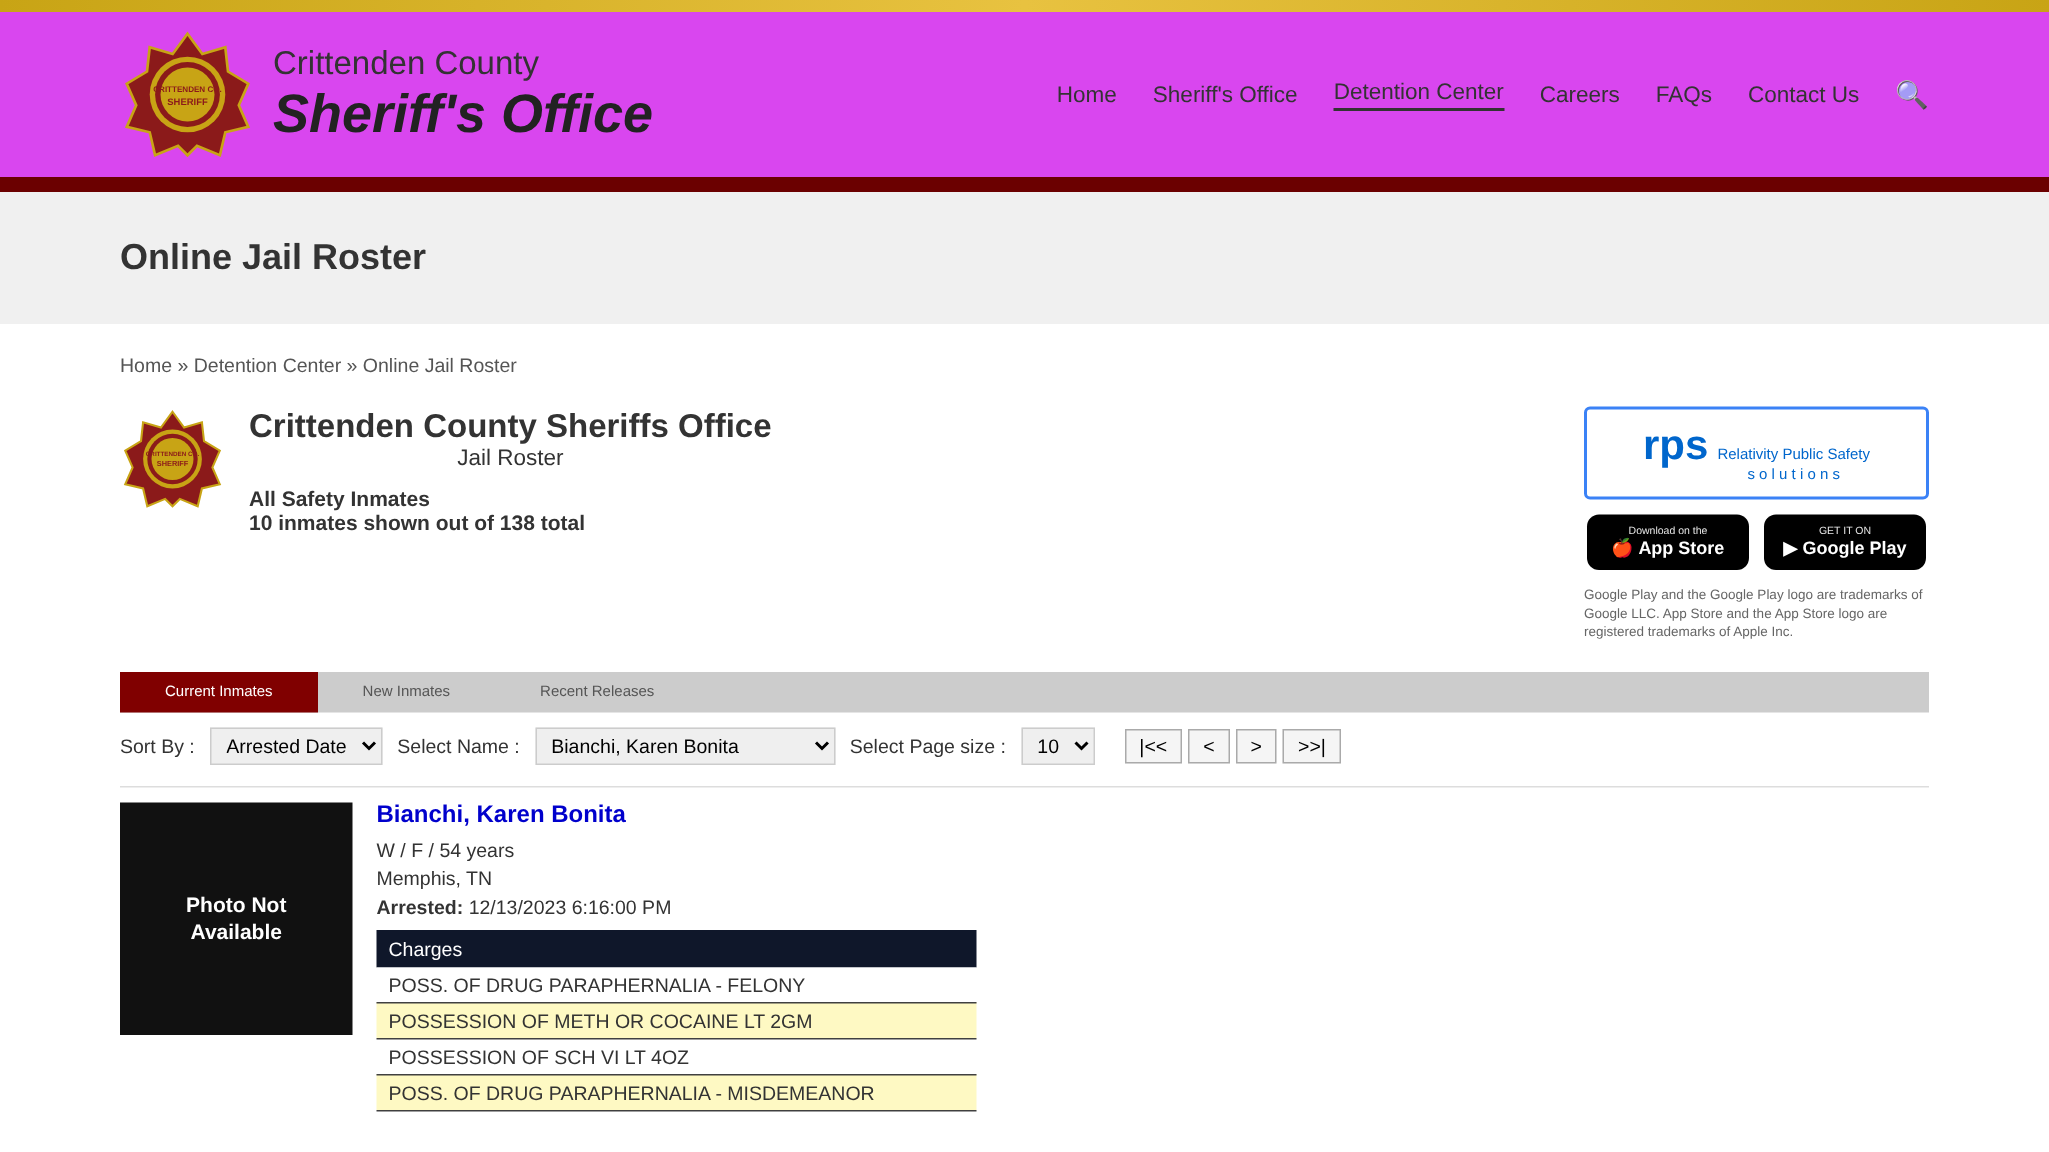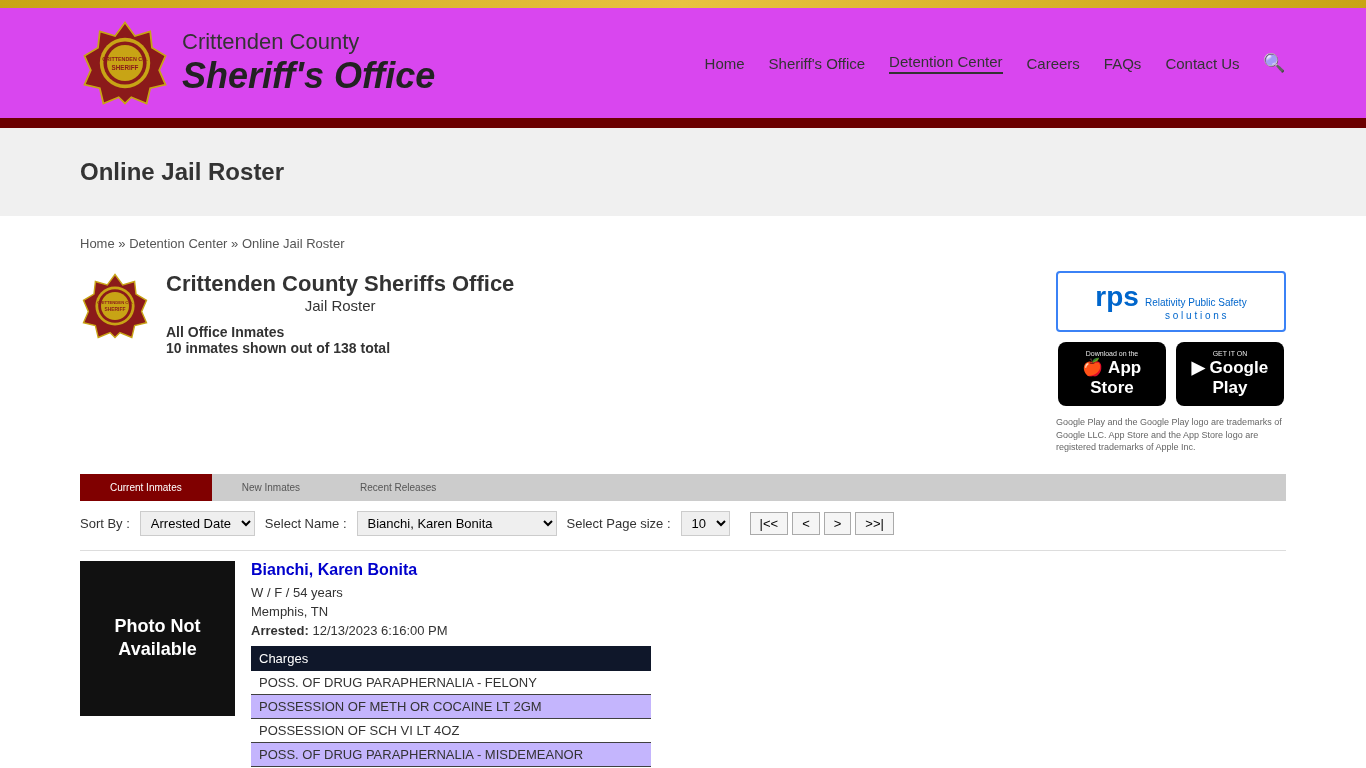--- a/index.html
+++ b/index.html
@@ -163,21 +163,21 @@
       padding: 8px 12px;
       width: 108px;
       font-size: 9px;
       text-align: center;
     }
     .app-badge .badge-title {
       font-size: 7px;
       opacity: 0.9;
     }
     .app-badge .badge-store {
-      font-size: 17px;
+      font-size: 12px;
       font-weight: bold;
     }
     .app-note {
       font-size: 9px;
       color: #666;
       max-width: 230px;
       text-align: left;
       line-height: 1.4;
     }
 
@@ -237,21 +237,21 @@
     }
     .inmate-photo {
       width: 155px;
       height: 155px;
       background: #111;
       display: flex;
       flex-direction: column;
       align-items: center;
       justify-content: center;
       color: #fff;
-      font-size: 18px;
+      font-size: 14px;
       font-weight: bold;
       flex-shrink: 0;
       text-align: center;
       line-height: 1.3;
     }
     .inmate-details {
       flex: 1;
     }
     .inmate-name {
       font-size: 16px;
@@ -285,21 +285,21 @@
       color: #fff;
       padding: 5px 8px;
       font-weight: normal;
     }
     .charge-row {
       background: #fff;
       padding: 4px 8px;
       border-bottom: 1px solid #404040;
     }
     .charge-row.alt {
-      background: #c4b5fd;
+      background: #fef9c3;
     }
   </style>
 </head>
 <body>
 
 <div class="top-bar"></div>
 
 <header class="header">
   <div class="header-logo">
 
@@ -353,21 +353,21 @@
         <circle cx="50" cy="50" r="20" fill="#c8a415"></circle>
         <text x="50" y="47" text-anchor="middle" font-size="6" fill="#8b1a1a" font-weight="bold">CRITTENDEN CO.</text>
         <text x="50" y="57" text-anchor="middle" font-size="7" fill="#8b1a1a" font-weight="bold">SHERIFF</text>
       </svg>
       <div>
         <div class="roster-title-block">
           <h3>Crittenden County Sheriffs Office</h3>
           <p>Jail Roster</p>
         </div>
         <div class="roster-info">
-          <p>All Office Inmates</p>
+          <p>All Safety Inmates</p>
           <p>10 inmates shown out of 138 total</p>
         </div>
       </div>
     </div>
 
     <div class="roster-right">
       <div class="rps-logo">
         <div style="display:flex;align-items:baseline;gap:6px;justify-content:center;">
           <span class="rps-logo-text">rps</span>
           <div style="font-size:10px;color:#0066cc;line-height:1.3;">

